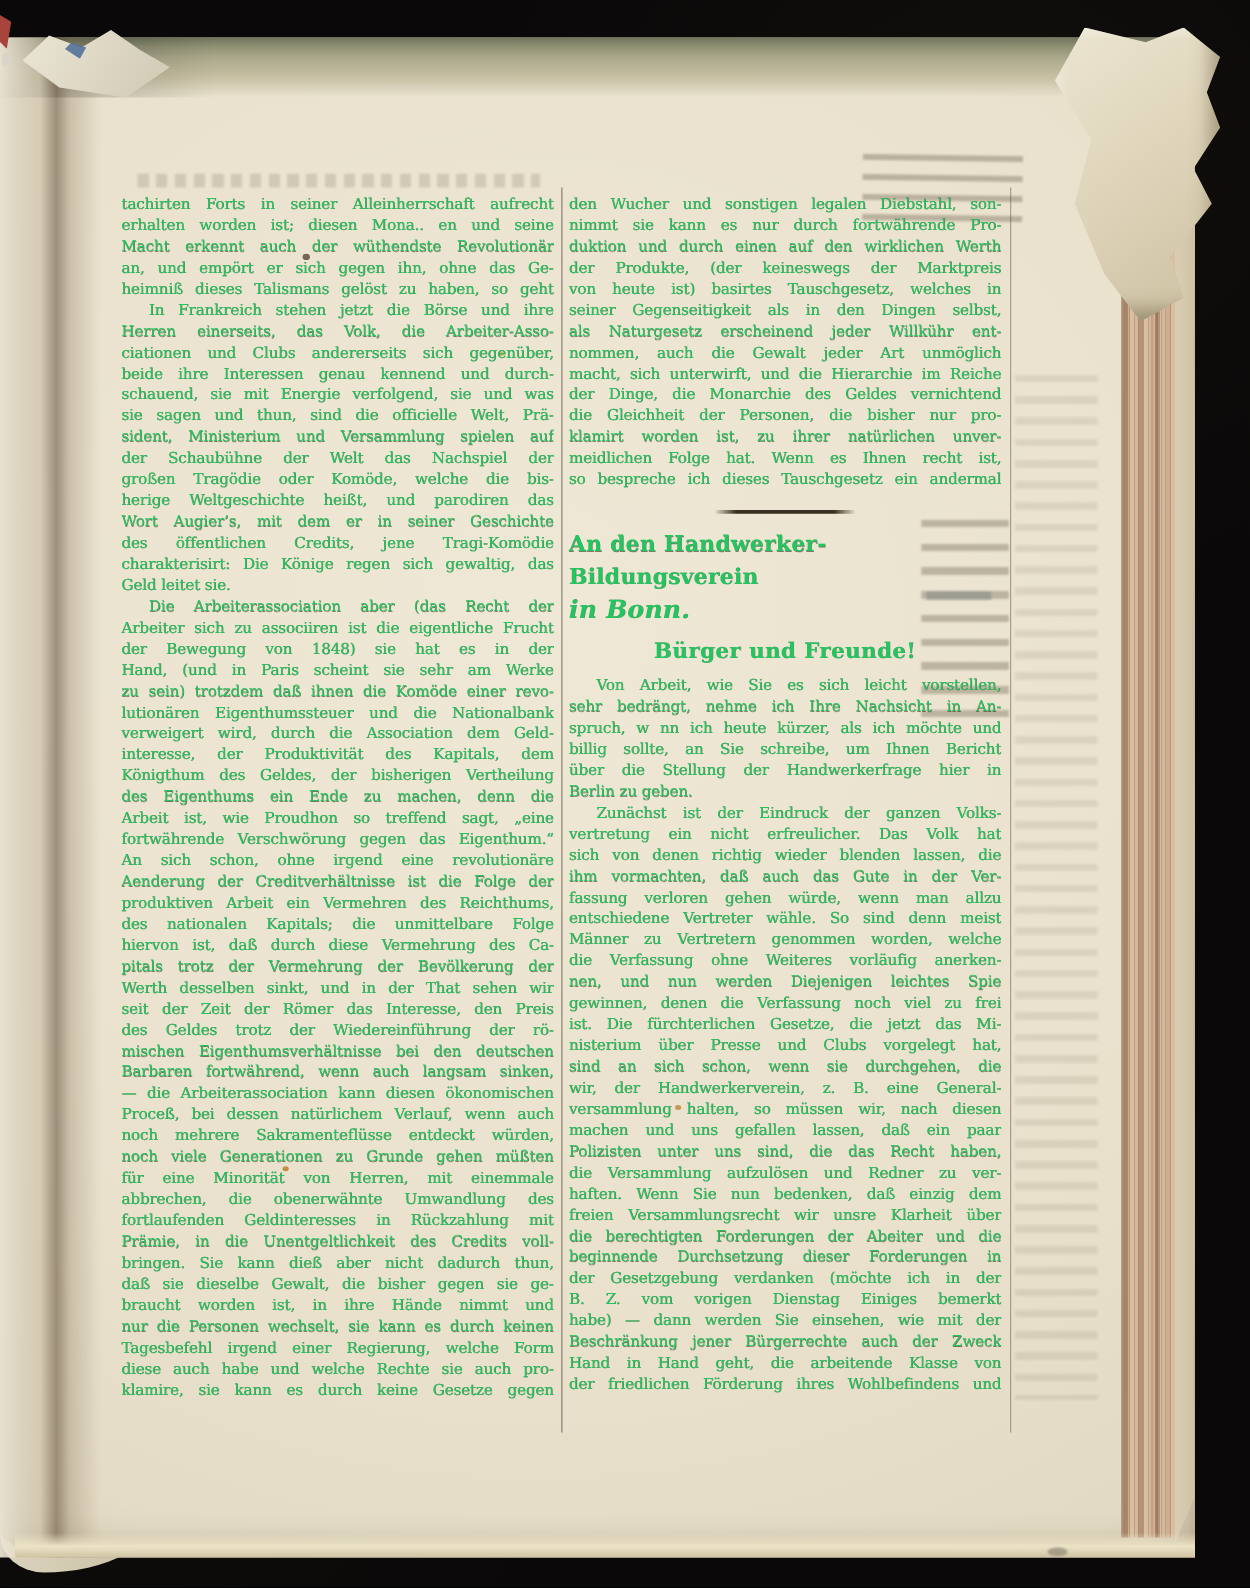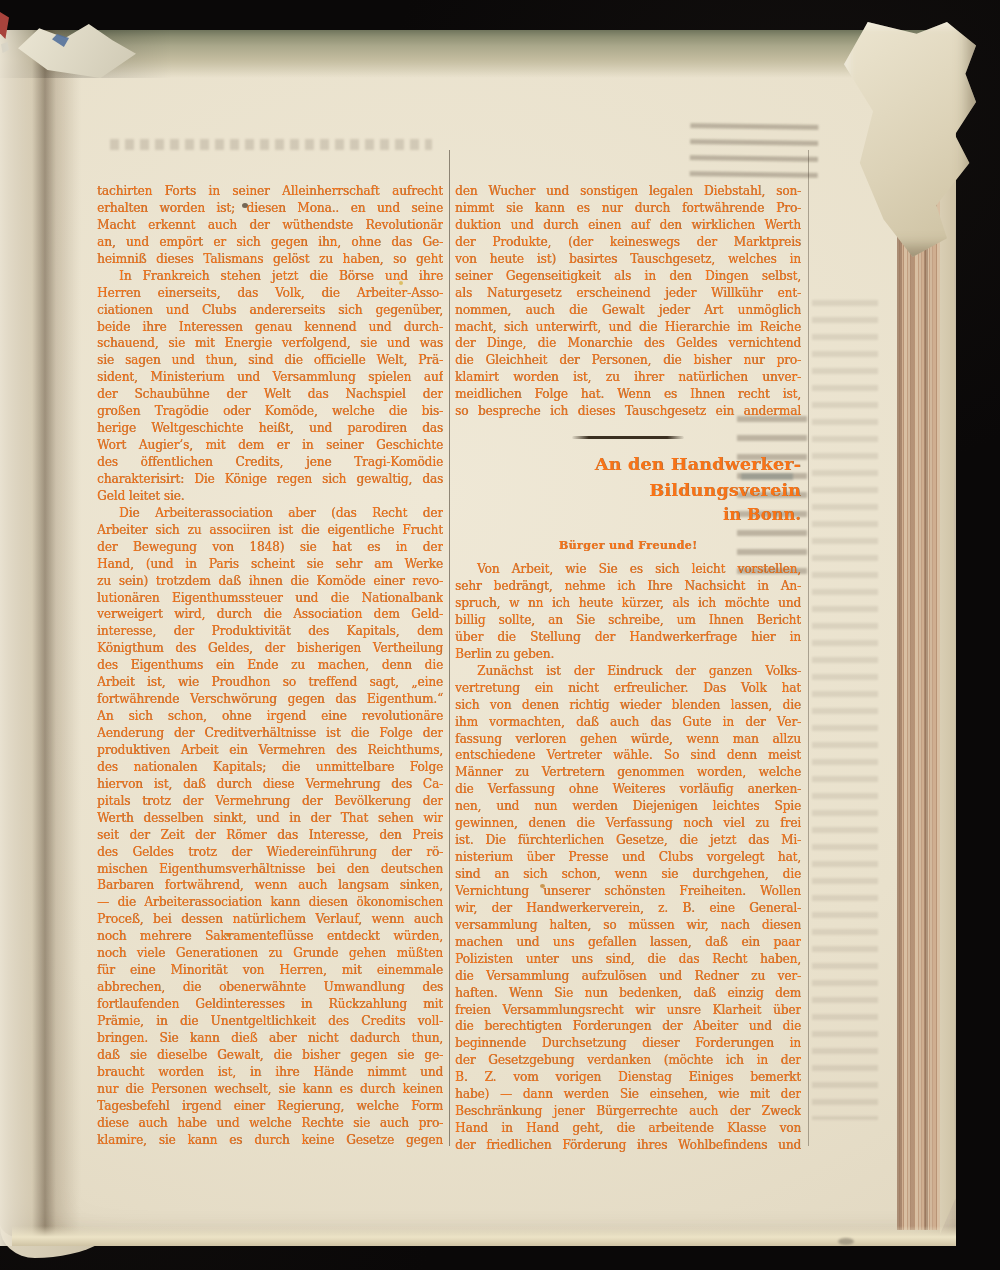--- a/index.html
+++ b/index.html
@@ -59,35 +59,35 @@
 
   .red-speck{position:absolute;left:0;top:12px;width:9px;height:27px;background:#a8433c;z-index:3;
     clip-path:polygon(0 0,100% 20%,60% 100%,0 80%);}
   .white-speck{position:absolute;left:1px;top:42px;width:8px;height:11px;background:#d8d4c6;z-index:3;
     clip-path:polygon(0 20%,80% 0,100% 70%,20% 100%);}
 
   .vrule{position:absolute;top:150px;width:1px;height:996px;z-index:4;}
   #colrule{left:449px;background:rgba(64,52,40,.55);}
   #edgerule{left:808px;background:rgba(64,52,40,.38);}
 
-  .col{position:absolute;top:155px;width:346px;color:#f97316;z-index:5;margin-top:28px;}
+  .col{position:absolute;top:155px;width:346px;color:#22c55e;z-index:5;}
   #colL{left:97px;} #colR{left:455px;}
   .tline{height:16.95px;line-height:16.9px;font-size:12.1px;overflow:hidden;letter-spacing:-0.1px;
          text-shadow:0.35px 0.25px 0.45px rgba(46,37,23,.6);}
   .tline.j{display:flex;justify-content:space-between;}
   .tline.j span{flex:none;}
   .tline.nj{white-space:nowrap;}
   .tline.ind{padding-left:22px;}
 
   .rule{width:112px;height:3px;margin:16px auto 12px;border-radius:2px;
     background:linear-gradient(90deg,rgba(50,40,28,.05),#3a2f20 15%,#3a2f20 85%,rgba(50,40,28,.05));}
-  .head{font-size:17.5px;line-height:26px;font-weight:700;text-align:right;letter-spacing:.2px;
+  .head{font-size:17.5px;line-height:26px;font-weight:700;text-align:left;letter-spacing:.2px;
         text-shadow:0.4px 0.3px 0.5px rgba(40,30,18,.55);}
-  .head2{font-size:16px;line-height:24px;}
-  .subhead{font-size:11px;font-weight:700;text-align:center;margin:12px 0 9px;letter-spacing:.4px;
+  .head2{font-size:20px;line-height:24px;font-style:italic;}
+  .subhead{font-size:17px;font-weight:700;text-align:center;margin:12px 0 9px;letter-spacing:.4px;
         text-shadow:0.4px 0.3px 0.4px rgba(40,30,18,.5);}
 
   .ghost{position:absolute;z-index:3;pointer-events:none;}
   .ghost-top-right{left:690px;top:124px;width:128px;height:56px;opacity:.55;filter:blur(.8px);
     background:repeating-linear-gradient(180deg, rgba(62,47,32,.5) 0 5px, rgba(62,47,32,0) 5px 16px);
     transform:rotate(.8deg);}
   .ghost-left-top{left:110px;top:139px;width:322px;height:11px;opacity:.3;filter:blur(1px);
     background:repeating-linear-gradient(90deg, rgba(70,55,40,.5) 0 9px, transparent 9px 15px);}
   .ghost-right-margin{left:737px;top:416px;width:70px;height:162px;opacity:.5;filter:blur(1px);
     background:repeating-linear-gradient(180deg, rgba(64,50,36,.55) 0 6px, transparent 6px 19px);}
@@ -949,27 +949,20 @@
         <span>sind</span>
         <span>an</span>
         <span>sich</span>
         <span>schon,</span>
         <span>wenn</span>
         <span>sie</span>
         <span>durchgehen,</span>
         <span>die</span>
       </div>
       <div class="tline j">
-        <span>Vernichtung</span>
-        <span>unserer</span>
-        <span>schönsten</span>
-        <span>Freiheiten.</span>
-        <span>Wollen</span>
-      </div>
-      <div class="tline j">
         <span>wir,</span>
         <span>der</span>
         <span>Handwerkerverein,</span>
         <span>z.</span>
         <span>B.</span>
         <span>eine</span>
         <span>General-</span>
       </div>
       <div class="tline j">
         <span>versammlung</span>

